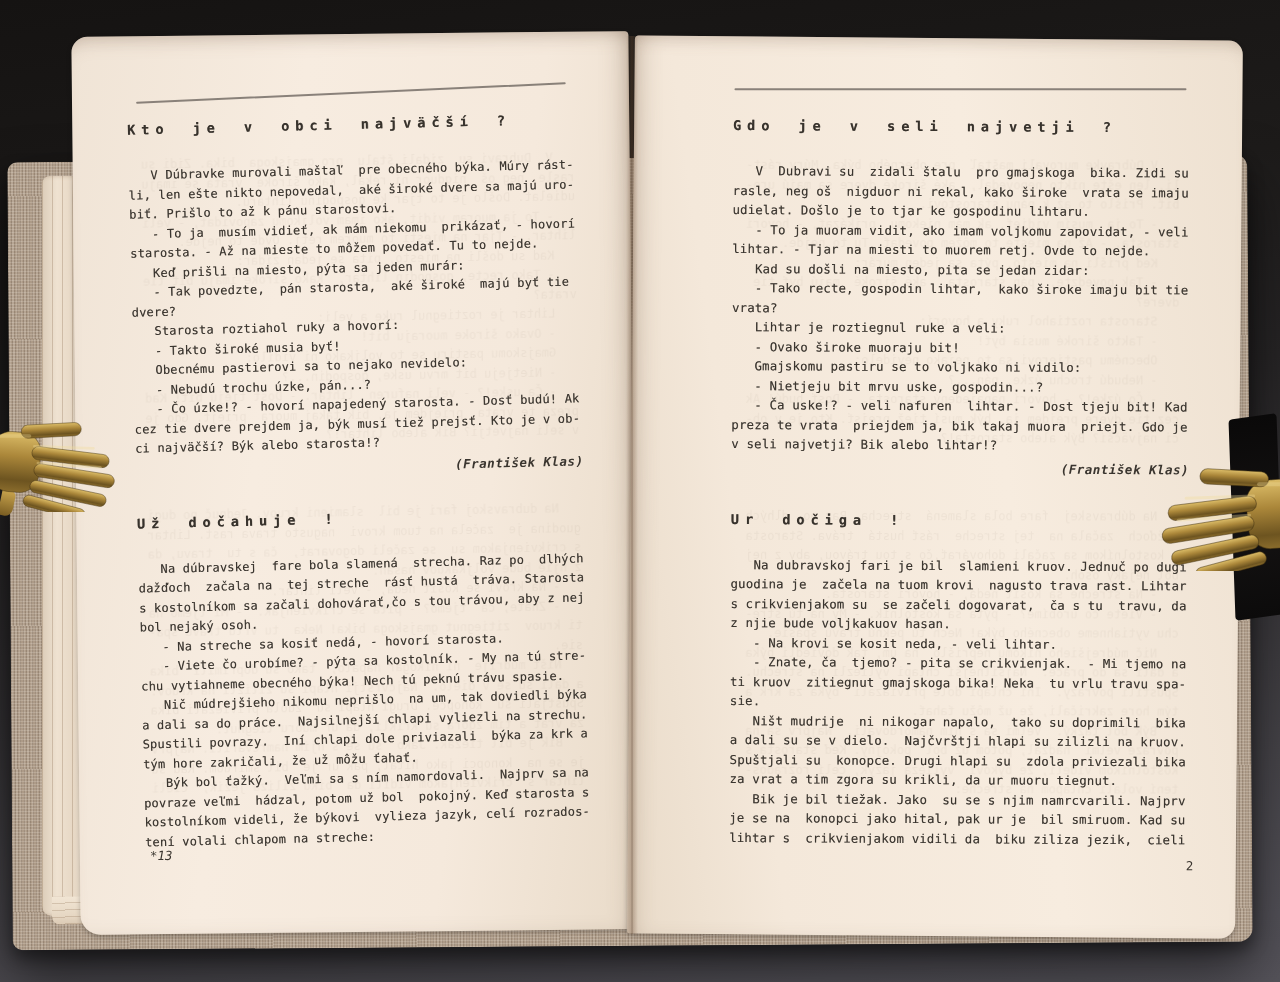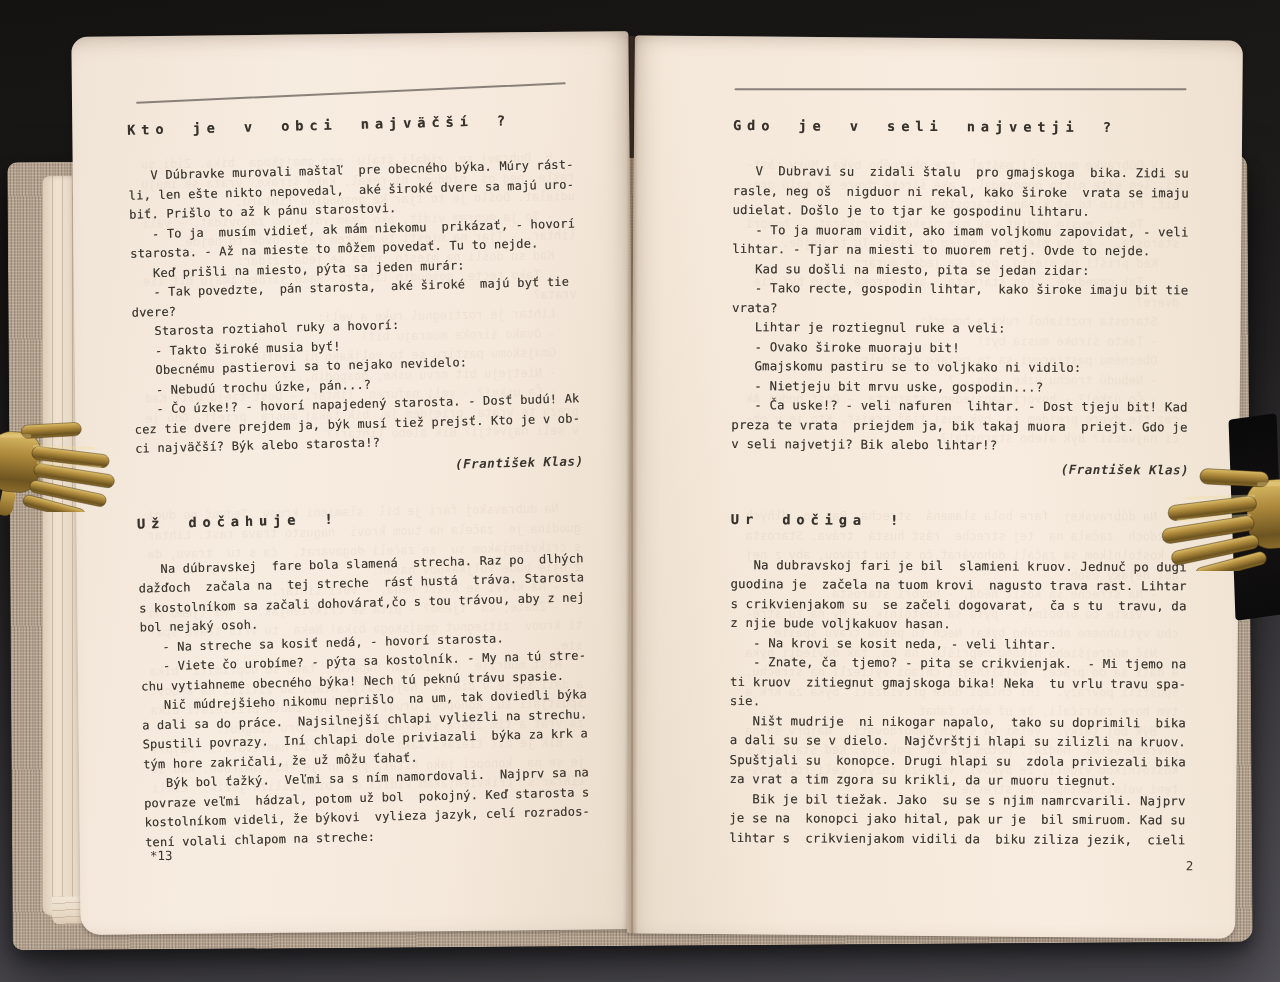--- a/index.html
+++ b/index.html
@@ -91,21 +91,21 @@
     margin:0; font-family:inherit; font-size:12px; line-height:19.5px;
     white-space:pre; letter-spacing:0.2px;
     text-shadow:0.25px 0 0 rgba(45,40,34,0.45);
   }
   .text-col-right .sec-body { font-size:12.3px; }
   .attribution {
     font-size:12.5px; font-style:italic; font-weight:bold;
     text-align:right; margin:5px 4px 0 0; letter-spacing:0.5px;
   }
   .pagenum { position:absolute; font-size:12.5px; color:#3a352f; z-index:2; }
-  .pagenum-left  { left:70px;  top:812px; }
+  .pagenum-left  { left:70px;  top:812px;font-style:italic; }
   .pagenum-right { left:558px; top:818px; }
 
   
   .ghost {
     position:absolute; top:118px; width:452px; z-index:1;
     font-size:12px; line-height:19.5px; white-space:pre;
     color:#6a5a48; opacity:0.06; filter: blur(0.7px);
     transform: scaleX(-1) rotate(0.4deg); pointer-events:none; margin:0;
   }
   .ghost-left  { left:52px; }

